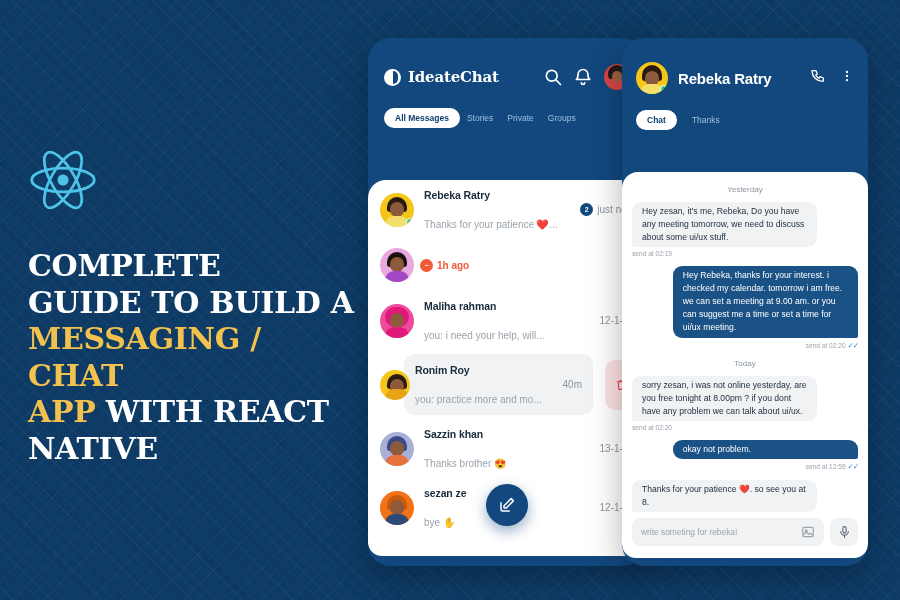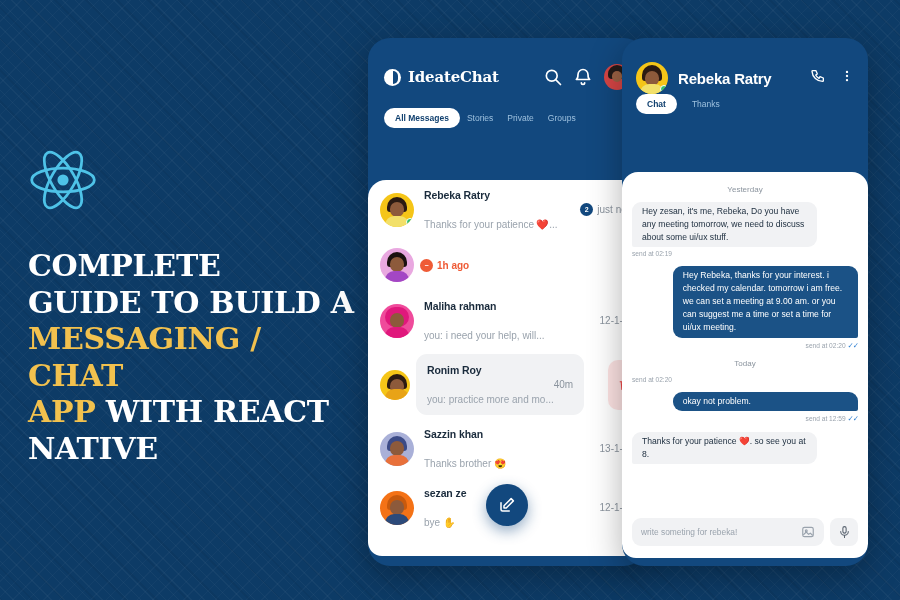--- a/index.html
+++ b/index.html
@@ -100,21 +100,21 @@
   .row-meta { display:flex; align-items:center; gap:4px; flex:none; margin-left:6px; }
   .row-time { font-size:10px; color:#8b949e; white-space:nowrap;text-align:right; }
   .badge {
     width:13px; height:13px; border-radius:50%; background:#12487e; color:#fff;
     font-size:7px; font-weight:bold; display:flex; align-items:center; justify-content:center;
   }
   .badge.mute { background:#ef5b36; }
   .time-hot { color:#ef5b36; font-weight:bold; }
 
   
-  .swipe-wrap { display:flex; align-items:center; padding:4px 8px 4px 12px; gap:24px; }
+  .swipe-wrap { display:flex; align-items:center; padding:4px 8px 4px 12px; gap:12px; }
   .swipe-card {
     flex:1; background:#f1f2f4; border-radius:11px; padding:10px 11px;
     display:flex; align-items:center; margin-left:-18px;
   }
   .swipe-del {
     width:33px; height:50px; border-radius:10px; background:#fde3e3;
     display:flex; align-items:center; justify-content:center; flex:none; cursor:pointer;
   }
   .peek-av { position:absolute; left:-6px; top:50%; transform:translateY(-50%); width:30px; height:30px; border-radius:50%; background:#f5c518; }
 
@@ -126,21 +126,21 @@
   }
 
   
   .p2-header { padding:24px 14px 0 14px; }
   .p2-top { display:flex; align-items:center; }
   .p2-av {
     width:32px; height:32px; border-radius:50%; background:#f5c518; position:relative;
     overflow:hidden; flex:none;
   }
   .p2-title { font-size:15px; font-weight:bold; color:#fff; margin-left:10px; flex:1; letter-spacing:-.2px; }
-  .p2-tabs { display:flex; align-items:center; gap:8px; }
+  .p2-tabs { display:flex; align-items:center; gap:8px; margin-top:16px; }
 
   .p2-body {
     position:absolute; left:0; right:0; top:134px; bottom:8px;
     background:#ffffff; border-radius:16px 16px 14px 14px; padding:8px 10px 0 10px;
     overflow:hidden;
   }
   .day-sep { text-align:center; font-size:8px; color:#8b949e; margin:5px 0 8px; }
   .msg { max-width:82%; font-size:8.6px; line-height:1.52; padding:3px 10px; border-radius:9px; }
   .msg.them { background:#f1f2f4; color:#1a2b3c; border-radius:9px 9px 9px 2px; }
   .msg.me   { background:#1b5286; color:#ffffff; margin-left:auto; border-radius:9px 9px 2px 9px; }
@@ -355,20 +355,21 @@
     <div class="stamp">send at 02:19</div>
 
     <div class="msg me">Hey Rebeka, thanks for your interest. i checked my calendar. tomorrow i am free. we can set a meeting at 9.00 am. or you can suggest me a time or set a time for ui/ux meeting.</div>
     <div class="stamp right">
       <span>send at 02:20</span>
       <span class="tick">✓✓</span>
     </div>
 
     <div class="day-sep">Today</div>
 
+    <div class="msg them">sorry zesan, i was not online yesterday, are you free tonight at 8.00pm ? if you dont have any problem we can talk about ui/ux.</div>
     <div class="stamp">send at 02:20</div>
 
     <div class="msg me">okay not problem.</div>
     <div class="stamp right">
       <span>send at 12:59</span>
       <span class="tick">✓✓</span>
     </div>
 
     <div class="msg them">Thanks for your patience ❤️. so see you at 8.</div>
 

